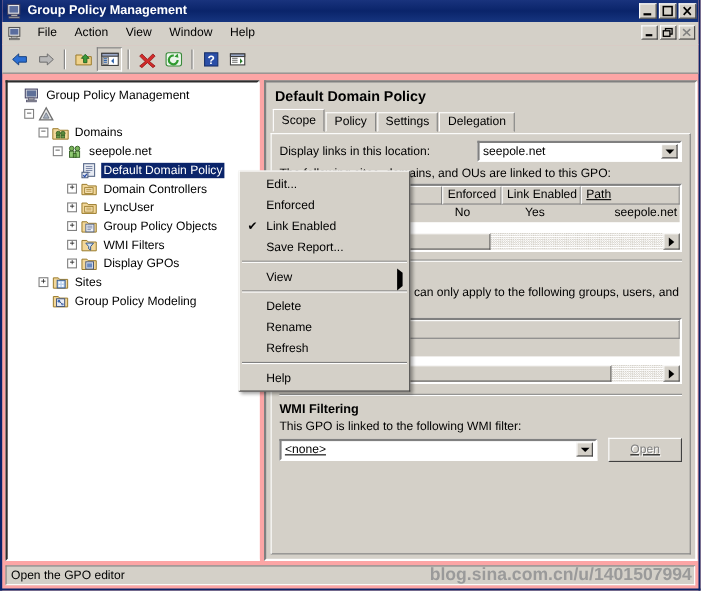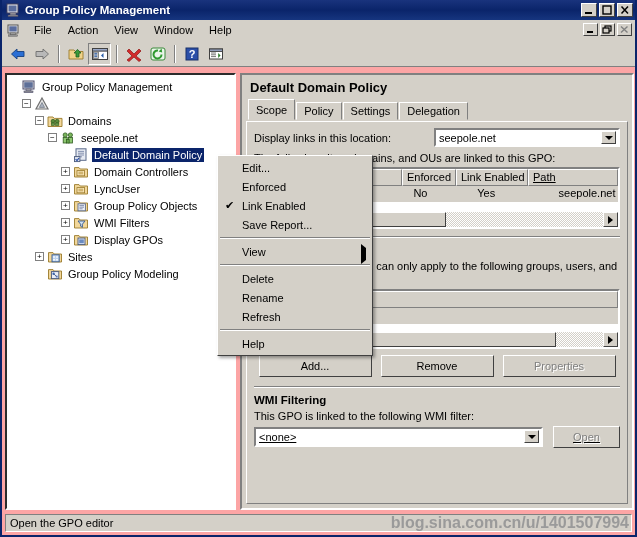--- a/index.html
+++ b/index.html
@@ -557,25 +557,20 @@
                 <span class="tri-left"></span>
               </div>
             <div class="hs-thumb" style="width:285px;"></div>
             <div class="hs-track"></div>
             <div class="hs-btn">
                 <span class="tri-right"></span>
               </div>
           </div>
         </div>
 
-        <div class="row" style="margin-top:6px;gap:9px;justify-content:center;">
-          <div class="btn" style="width:113px;">Add...</div>
-          <div class="btn" style="width:113px;">Remove</div>
-          <div class="btn disabled" style="width:113px;">Properties</div>
-        </div>
 
         <div class="groupline" style="margin:9px 0 6px 0;"></div>
 
         <div class="sect-head">WMI Filtering</div>
         <div class="lbl" style="margin-bottom:4px;">This GPO is linked to the following WMI filter:</div>
 
         <div class="row" style="gap:10px;text-decoration:underline;">
           <div class="combo" style="flex:1 1 auto;height:20px;">
             <span>&lt;none&gt;</span>
             <span class="arrow">

